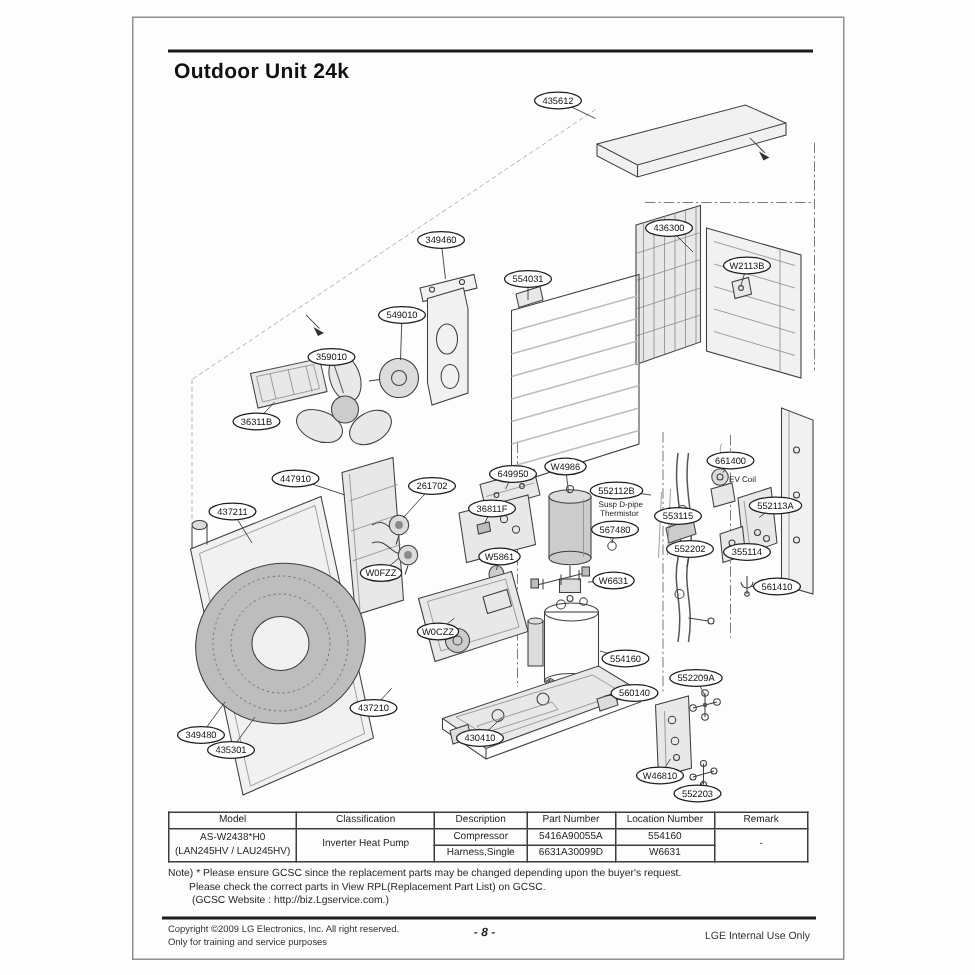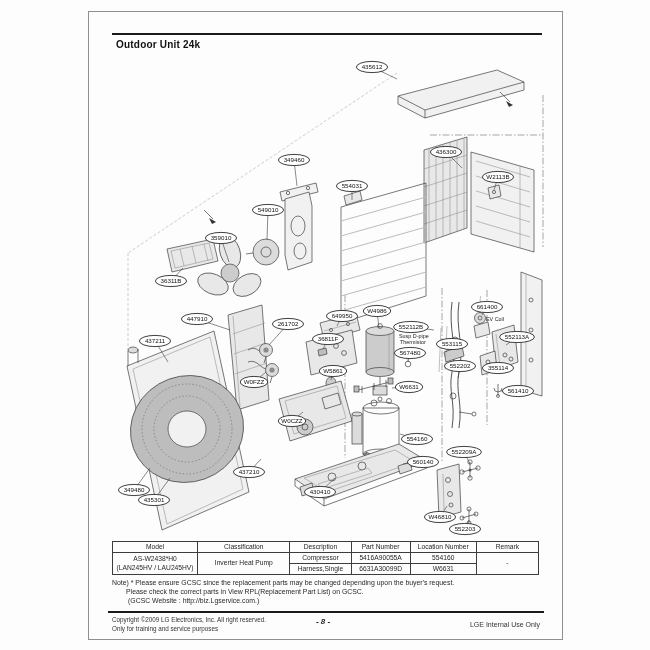--- a/index.html
+++ b/index.html
@@ -1,20 +1,20 @@
 <!DOCTYPE html>
 <html><head>
 <meta charset="utf-8">
 <style>
   html,body{margin:0;padding:0;background:#ffffff;}
   .stage{position:relative;width:650px;height:650px;background:#fdfdfd;overflow:hidden;
          font-family:"Liberation Sans","DejaVu Sans",sans-serif;color:#1c1c1c;}
   .frame{position:absolute;left:88px;top:11px;width:473px;height:627px;border:1px solid #8f8f8f;}
   .title-rule{position:absolute;left:112px;top:33px;width:430px;height:2px;background:#1b1b1b;}
-  .page-title{position:absolute;left:116px;top:39px;font-size:10px;font-weight:bold;letter-spacing:.2px;color:#111;}
+  .page-title{position:absolute;left:116px;top:39px;font-size:14px;font-weight:bold;letter-spacing:.2px;color:#111;}
   svg.diagram{position:absolute;left:0;top:0;}
   .ln{stroke:#3f3f3f;stroke-width:.7;fill:none;}
   .lnt{stroke:#8c8c8c;stroke-width:.55;fill:none;}
   .guide{stroke:#6b6b6b;stroke-width:.6;fill:none;stroke-dasharray:7 2 1.5 2;}
   .diag{stroke:#9a9a9a;stroke-width:.5;fill:none;stroke-dasharray:3 2;}
   .f0{fill:#f1f1f1;}.f1{fill:#e8e8e8;}.f2{fill:#dcdcdc;}.f3{fill:#cccccc;}.f4{fill:#bdbdbd;}
   .leader{stroke:#3c3c3c;stroke-width:.6;}
   .bubble{fill:#ffffff;stroke:#1f1f1f;stroke-width:.85;}
   .bubble-text{font-size:6.2px;fill:#111;text-anchor:middle;font-family:"Liberation Sans","DejaVu Sans",sans-serif;}
   .annot{font-size:5.4px;fill:#222;font-family:"Liberation Sans","DejaVu Sans",sans-serif;}

